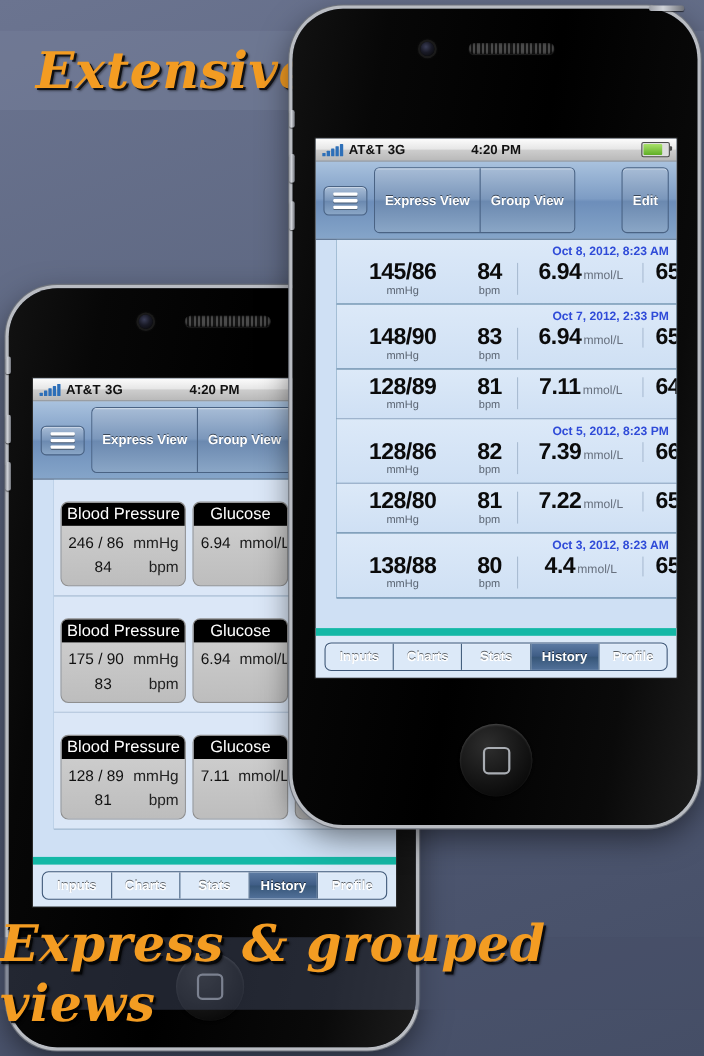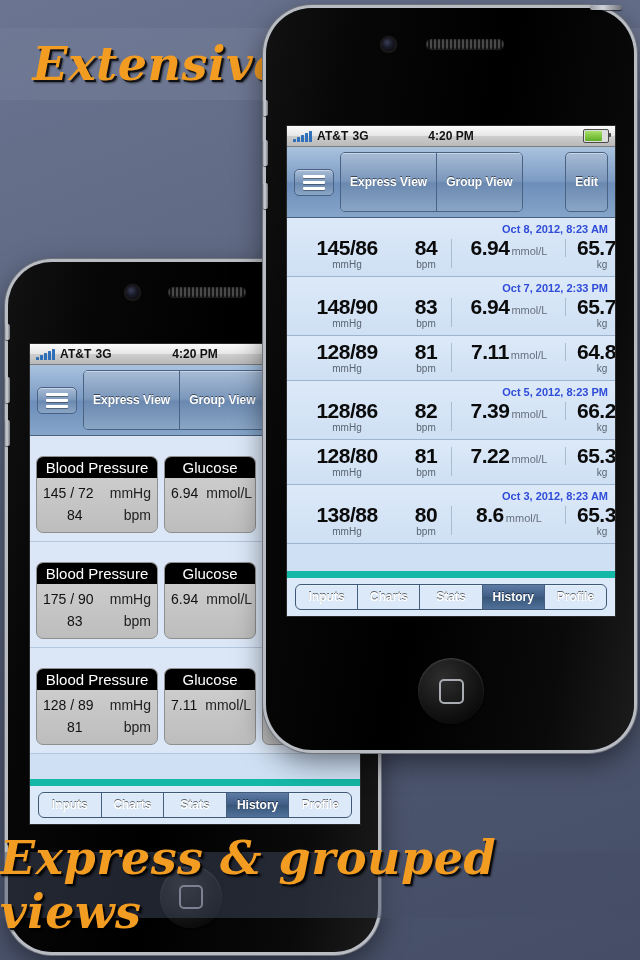--- a/index.html
+++ b/index.html
@@ -65,21 +65,21 @@
   }
   .hamburger{padding:5px 8px;display:flex;flex-direction:column;gap:3px;justify-content:center;}
   .hamburger i{display:block;width:22px;height:3px;background:#fff;border-radius:1px;
     box-shadow:0 1px 0 rgba(0,0,0,.35);}
   .seg{display:flex;border:1px solid #4a6384;border-radius:5px;overflow:hidden;}
   .seg .btn{border:none;border-radius:0;}
   .seg .btn + .btn{border-left:1px solid #4a6384;}
   .seg .btn.sel{background:linear-gradient(180deg,#7e99ba 0%,#5b7a a0 48%,#4e6c94 52%,#6b89ae 100%);}
 
   
-  .list{background:#0c4a6e;}
+  .list{background:#0c4a6e;margin-left:19px;}
   .erow{
     background:linear-gradient(180deg,#dce9f8 0%,#cfe0f4 100%);
     border-bottom:1px solid #9fb4cd;padding:4px 7px 6px 7px;position:relative;
   }
   .edate{color:#2f4bd8;font-size:11px;font-weight:bold;text-align:right;line-height:14px;}
   .evals{display:flex;align-items:flex-start;}
   .cell{display:flex;flex-direction:column;align-items:center;padding:0 5px;position:relative;}
   .cell.sep::after{content:"";position:absolute;right:0;top:3px;bottom:2px;width:1px;background:#a9bcd2;}
   .big{font-weight:bold;color:#0b0b0b;font-size:21px;line-height:23px;letter-spacing:-.5px;text-align:center;}
   .unit{font-size:10px;color:#5a6472;line-height:11px;}
@@ -178,21 +178,21 @@
       </div>
 
       <div class="list">
         <div class="grow">
           <div class="gdate">Oct 8, 201</div>
           <div class="cards">
             <div class="card bpc">
               <h4>Blood Pressure</h4>
               <div class="rows">
                 <div class="kv">
-                    <span>145 / 72</span>
+                    <span>246 / 86</span>
                     <span class="u">mmHg</span>
                   </div>
                 <div class="kv" style="justify-content:space-between;">
                     <span style="padding-left:24px">84</span>
                     <span class="u">bpm</span>
                   </div>
               </div>
             </div>
             <div class="card gluc">
               <h4>Glucose</h4>
@@ -490,21 +490,21 @@
           <div class="evals">
             <div class="cell bp">
               <span class="big">138/88</span>
               <span class="unit">mmHg</span>
             </div>
             <div class="cell hr sep">
               <span class="big">80</span>
               <span class="unit">bpm</span>
             </div>
             <div class="cell glu sep">
-              <span class="big">8.6</span>
+              <span class="big">4.4</span>
               <span class="unit">mmol/L</span>
             </div>
             <div class="cell wt">
               <span class="big">65.32</span>
               <span class="unit">kg</span>
             </div>
             <div class="spacer"></div>
           </div>
         </div>
 

